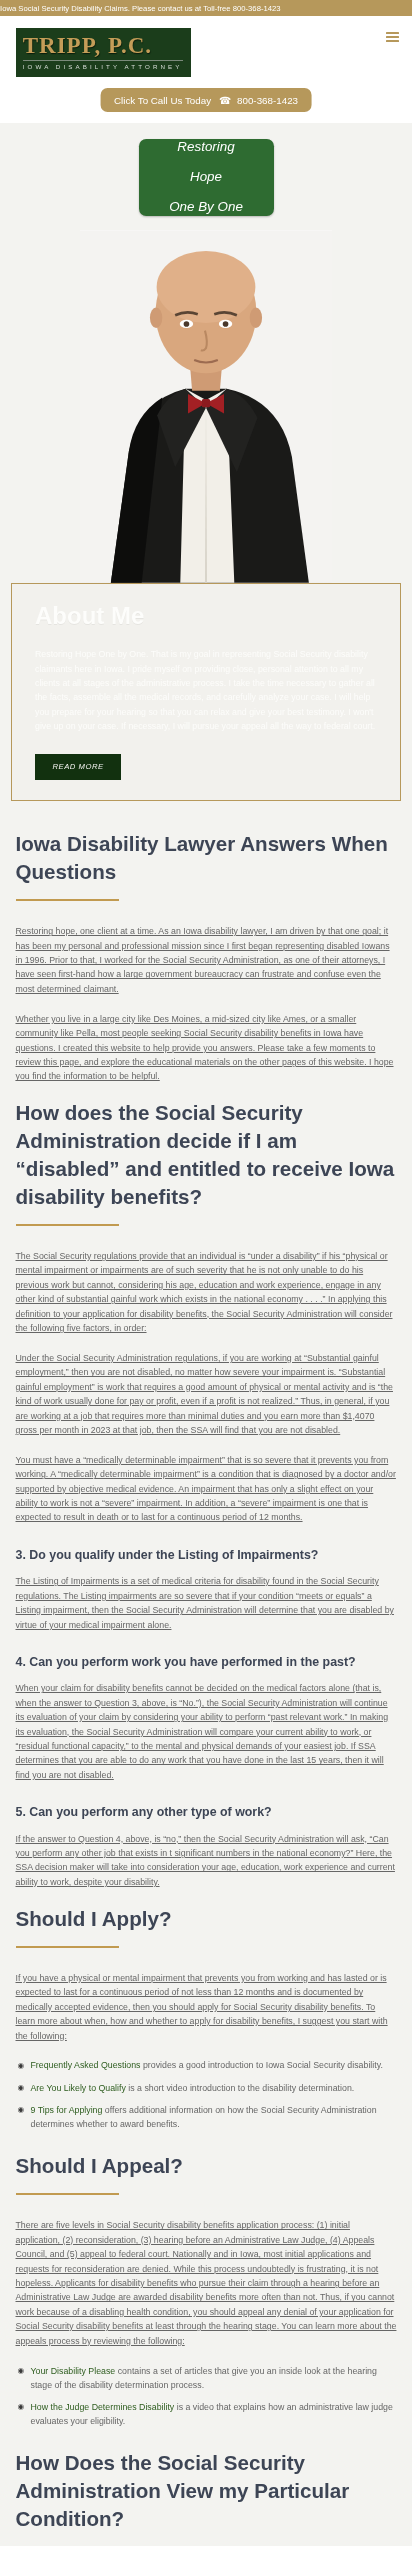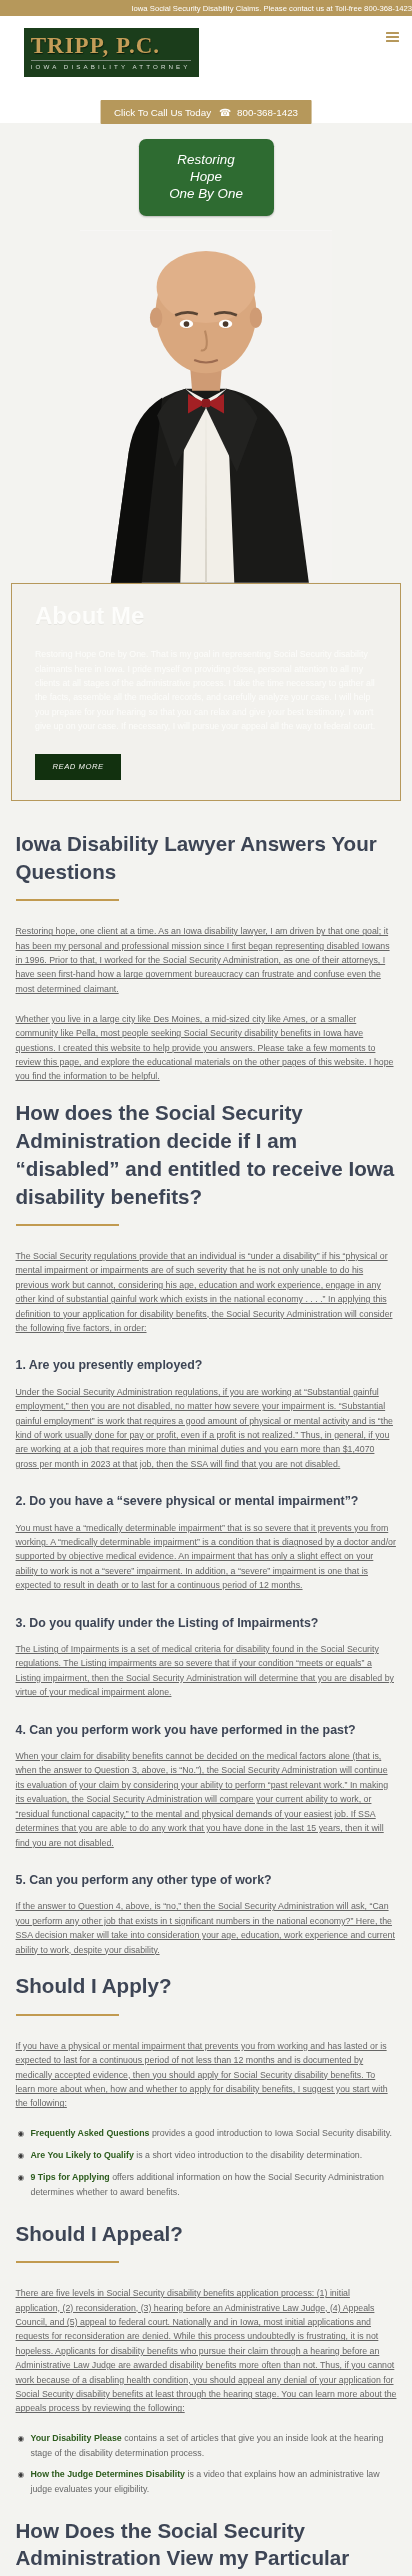--- a/index.html
+++ b/index.html
@@ -1,39 +1,39 @@
 <!DOCTYPE html>
 <html style="font-size:8.2px"><head>
 <meta charset="utf-8">
 <style>
   html,body{margin:0;padding:0;background:#ffffff;}
   body{width:412px;margin:0 auto;font-family:"Liberation Sans",sans-serif;}
-  .topbar{background:#b6985b;color:#ffffff;text-align:right;font-size:7.7px;padding:4.1px 0;height:8.2px;}
+  .topbar{background:#b6985b;color:#ffffff;text-align:left;font-size:7.7px;padding:4.1px 0;height:8.2px;}
   .header{background:#ffffff;height:107px;position:relative;}
-  .logo{position:absolute;left:15.5px;top:11.3px;width:175px;height:49px;background:#1b3d1b;display:flex;flex-direction:column;justify-content:center;padding:0 7.2px;box-sizing:border-box;margin-left:8px;}
+  .logo{position:absolute;left:15.5px;top:11.3px;width:175px;height:49px;background:#1b3d1b;display:flex;flex-direction:column;justify-content:center;padding:0 7.2px;box-sizing:border-box;}
   .logo-title{font-family:"Liberation Serif",serif;color:#c49d58;font-size:23px;font-weight:bold;letter-spacing:1px;line-height:1;text-shadow:0.5px 1px 1px #0a1c0a;}
   .logo-divider{height:0.5px;background:#7b8a7b;margin:3.1px 0 2.6px;}
   .logo-subtitle{color:#d8ded8;font-size:6.2px;letter-spacing:3.1px;}
   .hamburger{position:absolute;right:13px;top:15.5px;width:13.4px;height:10.3px;display:flex;flex-direction:column;justify-content:space-between;cursor:pointer;}
   .hamburger span{display:block;height:2.1px;background:#b6985b;border-radius:0.5px;}
-  .call-btn{position:absolute;left:50%;transform:translateX(-50%);top:84px;background:#b6985b;color:#ffffff;font-size:9.8px;border:none;border-radius:1px;padding:6.2px 13.4px;cursor:pointer;white-space:nowrap;}
+  .call-btn{position:absolute;left:50%;transform:translateX(-50%);top:72px;background:#b6985b;color:#ffffff;font-size:9.8px;border:none;border-radius:7px;padding:6.2px 13.4px;cursor:pointer;white-space:nowrap;}
   .call-btn .phone-ic{margin:0 3.1px 0 5.2px;}
   .main-bg{background:#f3f3f0;overflow:hidden;}
-  .quote-card{width:135px;height:77px;margin:15.5px auto 0;background:#2e6b31;border-radius:7.2px;color:#ffffff;font-style:italic;font-size:13.4px;display:flex;flex-direction:column;align-items:center;justify-content:center;line-height:1.25;box-shadow:0 1px 2.1px rgba(0,0,0,.25);}
+  .quote-card{width:135px;height:77px;margin:15.5px auto 0;background:#2e6b31;border-radius:7.2px;color:#ffffff;font-style:italic;font-size:13.4px;display:flex;flex-direction:column;align-items:center;justify-content:space-between;line-height:1.25;box-shadow:0 1px 2.1px rgba(0,0,0,.25);}
   .portrait-wrap{width:252px;margin:14.4px auto 0;background:linear-gradient(#fdfdfc,#ececea);}
   .about-card{border:0.5px solid #b6985b;background:#f2f1ed;margin:-2.1px 11px 0;padding:17.5px 23px 20.6px;color:#ffffff;}
   .about-card h2{margin:0 0 17.5px;font-size:24px;font-weight:bold;color:#fdfdfb;text-shadow:0 0.5px 0.5px rgba(0,0,0,.05);}
   .about-card p{margin:0 0 20.6px;font-size:8.8px;line-height:14.4px;color:#fdfdfb;}
   .readmore-btn{background:#12310f;color:#f3f3f0;border:none;font-size:7.7px;letter-spacing:0.5px;padding:8.2px 17.5px;cursor:pointer;font-style:italic;}
   .content{padding:29px 15.5px 0;}
   .content h2{color:#3d4555;font-size:20.6px;line-height:1.35;font-weight:bold;margin:0 0 13.4px;}
   .gold-rule{width:103px;height:2.1px;background:#c19a50;margin:0 0 23px;}
   .content h3{color:#3d4555;font-size:12.4px;font-weight:bold;margin:23px 0 12.4px;}
   .content p{color:#666666;font-size:8.8px;line-height:14.4px;margin:0 0 15.5px;text-decoration:underline;}
-  .glink{color:#2d5c1e;font-weight:bold;text-decoration:none;cursor:pointer;}
+  .glink{color:#2d5c1e;font-weight:normal;text-decoration:none;cursor:pointer;}
   ul.dotlist{list-style:none;margin:5.2px 0 20.6px;padding:0;}
   ul.dotlist li{display:flex;align-items:flex-start;margin-bottom:7.2px;color:#666666;font-size:8.8px;line-height:14.4px;}
   .dot-ic{color:#3a3a3a;font-size:7.7px;margin:0.5px 6.2px 0 2.1px;flex:0 0 auto;}
 </style>
 </head>
 <body>
 
 <div class="topbar">
   <span>Iowa Social Security Disability Claims. Please contact us at Toll-free 800-368-1423</span>
 </div>
@@ -100,33 +100,31 @@
     </svg>
   </div>
 
   <div class="about-card">
     <h2>About Me</h2>
     <p>Restoring Hope One by One. That is my goal in representing Social Security disability claimants here in Iowa. I pride myself on providing close, personal attention to all my clients at all stages of the administrative process. I take the time necessary to gather all the facts, assemble all the medical records, and carefully analyze your case. I will help you prepare for your hearing so that you can relax and give your best testimony. I won't give up on your case. If necessary, I will pursue your appeal all the way to federal court.</p>
     <button class="readmore-btn">READ MORE</button>
   </div>
 
   <div class="content">
-    <h2>Iowa Disability Lawyer Answers Your Questions</h2>
+    <h2>Iowa Disability Lawyer Answers When Questions</h2>
     <div class="gold-rule"></div>
     <p>Restoring hope, one client at a time. As an Iowa disability lawyer, I am driven by that one goal; it has been my personal and professional mission since I first began representing disabled Iowans in 1996. Prior to that, I worked for the Social Security Administration, as one of their attorneys, I have seen first-hand how a large government bureaucracy can frustrate and confuse even the most determined claimant.</p>
     <p>Whether you live in a large city like Des Moines, a mid-sized city like Ames, or a smaller community like Pella, most people seeking Social Security disability benefits in Iowa have questions. I created this website to help provide you answers. Please take a few moments to review this page, and explore the educational materials on the other pages of this website. I hope you find the information to be helpful.</p>
 
     <h2>How does the Social Security Administration decide if I am “disabled” and entitled to receive Iowa disability benefits?</h2>
     <div class="gold-rule"></div>
     <p>The Social Security regulations provide that an individual is “under a disability” if his “physical or mental impairment or impairments are of such severity that he is not only unable to do his previous work but cannot, considering his age, education and work experience, engage in any other kind of substantial gainful work which exists in the national economy . . . .” In applying this definition to your application for disability benefits, the Social Security Administration will consider the following five factors, in order:</p>
 
-    <h3>1. Are you presently employed?</h3>
     <p>Under the Social Security Administration regulations, if you are working at “Substantial gainful employment,” then you are not disabled, no matter how severe your impairment is. “Substantial gainful employment” is work that requires a good amount of physical or mental activity and is “the kind of work usually done for pay or profit, even if a profit is not realized.” Thus, in general, if you are working at a job that requires more than minimal duties and you earn more than $1,4070 gross per month in 2023 at that job, then the SSA will find that you are not disabled.</p>
 
-    <h3>2. Do you have a “severe physical or mental impairment”?</h3>
     <p>You must have a “medically determinable impairment” that is so severe that it prevents you from working. A “medically determinable impairment” is a condition that is diagnosed by a doctor and/or supported by objective medical evidence. An impairment that has only a slight effect on your ability to work is not a “severe” impairment. In addition, a “severe” impairment is one that is expected to result in death or to last for a continuous period of 12 months.</p>
 
     <h3>3. Do you qualify under the Listing of Impairments?</h3>
     <p>The Listing of Impairments is a set of medical criteria for disability found in the Social Security regulations. The Listing impairments are so severe that if your condition “meets or equals” a Listing impairment, then the Social Security Administration will determine that you are disabled by virtue of your medical impairment alone.</p>
 
     <h3>4. Can you perform work you have performed in the past?</h3>
     <p>When your claim for disability benefits cannot be decided on the medical factors alone (that is, when the answer to Question 3, above, is “No.”), the Social Security Administration will continue its evaluation of your claim by considering your ability to perform “past relevant work.” In making its evaluation, the Social Security Administration will compare your current ability to work, or “residual functional capacity,” to the mental and physical demands of your easiest job. If SSA determines that you are able to do any work that you have done in the last 15 years, then it will find you are not disabled.</p>
 
     <h3>5. Can you perform any other type of work?</h3>
     <p>If the answer to Question 4, above, is “no,” then the Social Security Administration will ask, “Can you perform any other job that exists in t significant numbers in the national economy?” Here, the SSA decision maker will take into consideration your age, education, work experience and current ability to work, despite your disability.</p>

